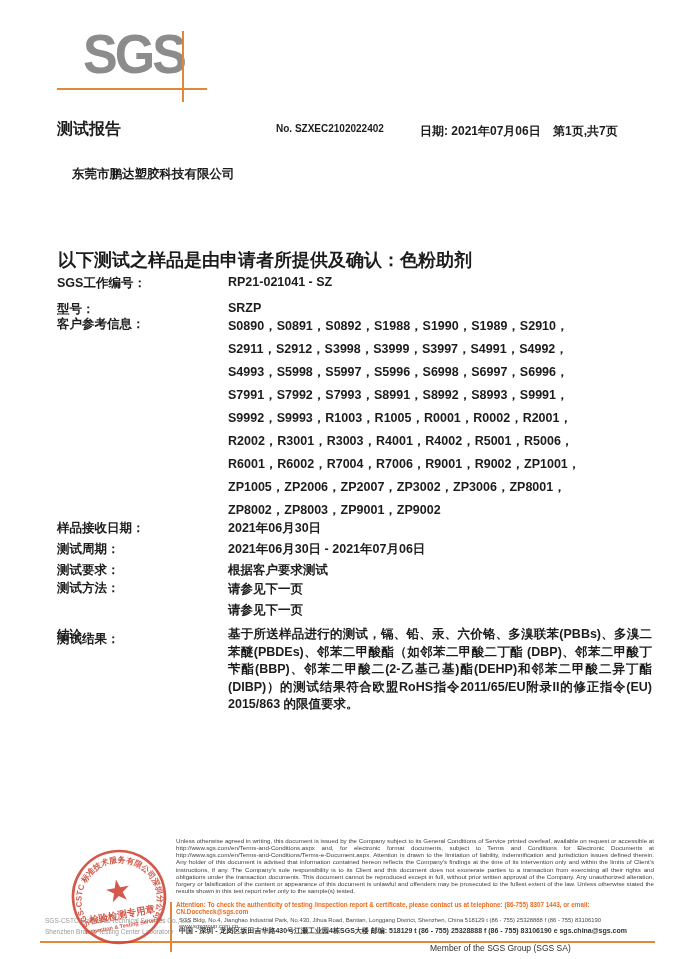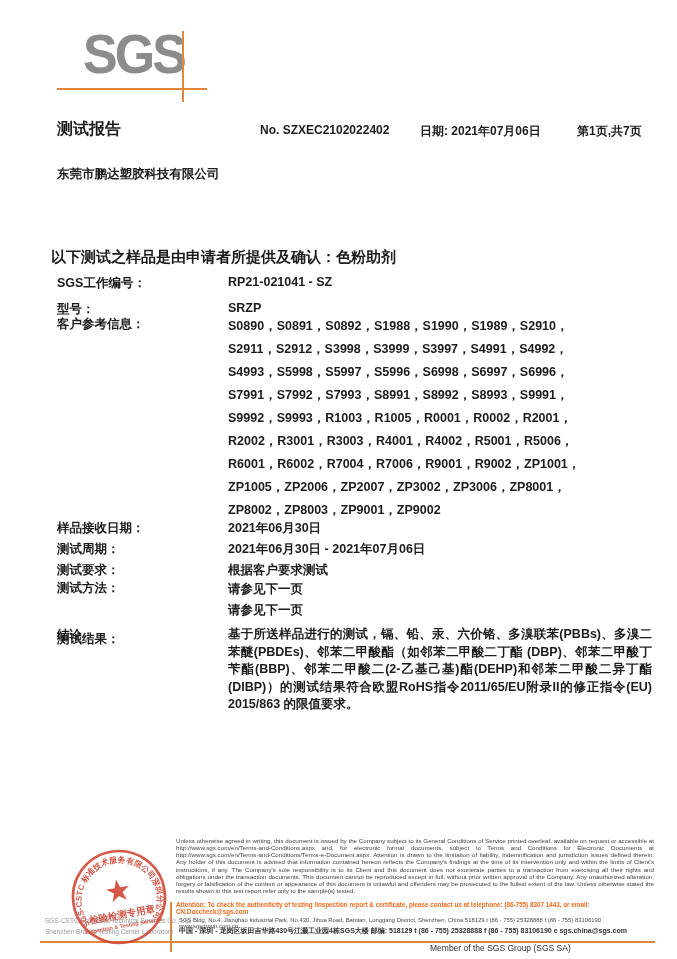--- a/index.html
+++ b/index.html
@@ -7,27 +7,27 @@
     position:relative;width:677px;height:959px;background:#ffffff;overflow:hidden;
     font-family:"Liberation Sans","DejaVu Sans",sans-serif;color:#1c1c1c;
   }
   
   .logo-text{position:absolute;left:83px;top:28px;font-size:52px;font-weight:bold;
     color:#8c8c8c;letter-spacing:-3px;line-height:1;transform:scaleY(1.08);}
   .logo-hline{position:absolute;left:57px;top:88px;width:150px;height:2px;background:#e0873c;}
   .logo-vline{position:absolute;left:182px;top:31px;width:2px;height:71px;background:#e0873c;}
   
   .doc-title{position:absolute;left:57px;top:119px;font-size:16px;font-weight:bold;}
-  .report-no{position:absolute;left:228px;top:123px;font-size:12px;font-weight:bold;padding-left:32px;}
+  .report-no{position:absolute;left:244px;top:123px;font-size:10px;font-weight:bold;padding-left:32px;}
   .report-date{position:absolute;left:420px;top:123px;font-size:12px;font-weight:bold;}
-  .page-info{position:absolute;left:553px;top:123px;font-size:12px;font-weight:bold;margin-left:24px;}
+  .page-info{position:absolute;left:553px;top:123px;font-size:12px;font-weight:bold;}
   
-  .applicant-name{position:absolute;left:57px;top:166px;font-size:12.5px;font-weight:bold;}
+  .applicant-name{position:absolute;left:72px;top:166px;font-size:12.5px;font-weight:bold;}
   .applicant-address{position:absolute;left:57px;top:191px;font-size:12.5px;font-weight:bold;}
-  .sample-statement{position:absolute;left:51px;top:248px;font-size:15px;font-weight:bold;font-family:Liberation Mono, monospace;}
+  .sample-statement{position:absolute;left:58px;top:248px;font-size:18px;font-weight:bold;font-family:Liberation Mono, monospace;}
   
   .flabel{position:absolute;left:57px;font-size:12.5px;font-weight:bold;}
   .fvalue{position:absolute;left:228px;font-size:12.5px;font-weight:bold;}
   .ref-lines{position:absolute;left:228px;top:315px;font-size:12.5px;font-weight:bold;line-height:23px;}
   .conclusion-text{position:absolute;left:228px;top:626px;width:424px;
     font-size:12.5px;font-weight:bold;line-height:17.5px;text-align:justify;}
   
   .stamp-wrap{position:absolute;left:60px;top:843px;width:118px;height:112px;opacity:.88;z-index:3;}
   .footer-company{position:absolute;left:45px;top:916px;font-size:6.5px;color:#9a9a9a;
     line-height:10.5px;z-index:2;width:150px;}

